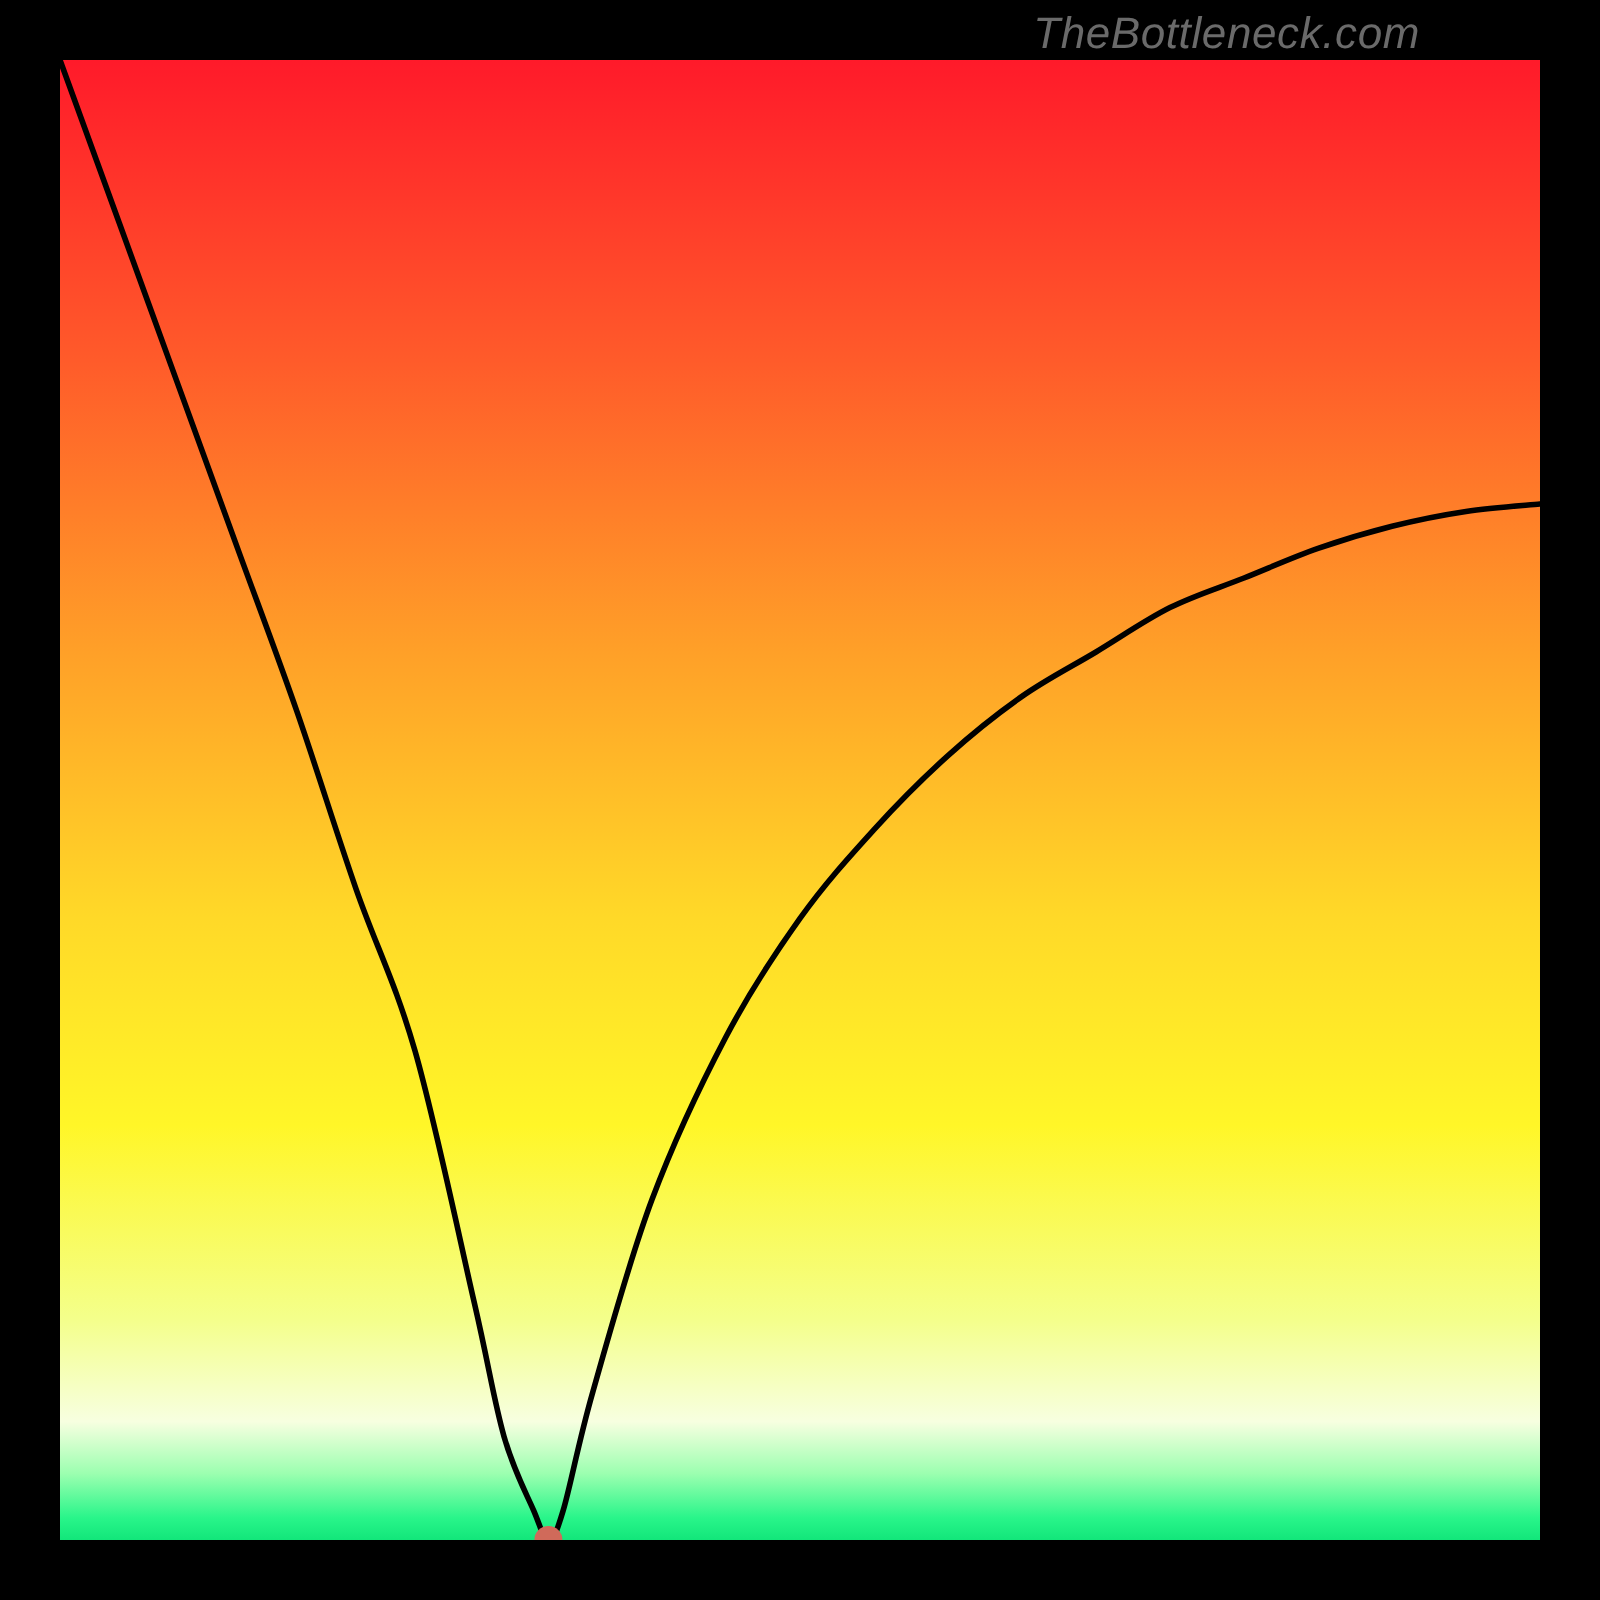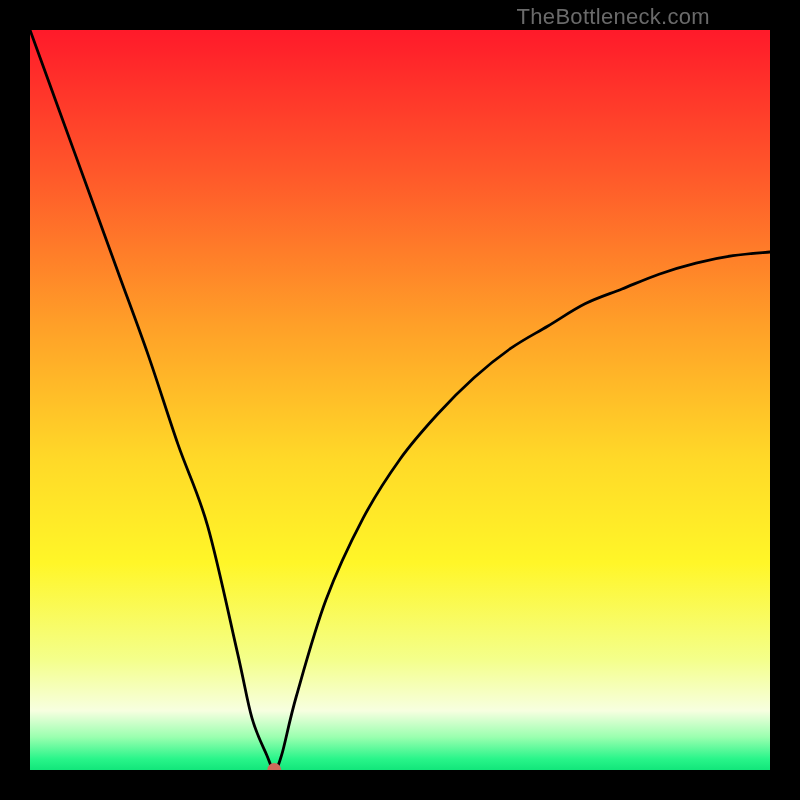--- a/index.html
+++ b/index.html
@@ -9,20 +9,21 @@
     height: 800px;
     background: #000;
     font-family: Arial, Helvetica, sans-serif;
     overflow: hidden;
   }
   .frame {
     position: relative;
     width: 720px;
     height: 800px;
     background: #000;
+    font-style: italic;
   }
   .attribution {
     position: absolute;
     top: 4px;
     right: 10px;
     color: #6a6a6a;
     font-size: 22px;
     font-weight: 500;
     letter-spacing: 0.3px;
     z-index: 10;

